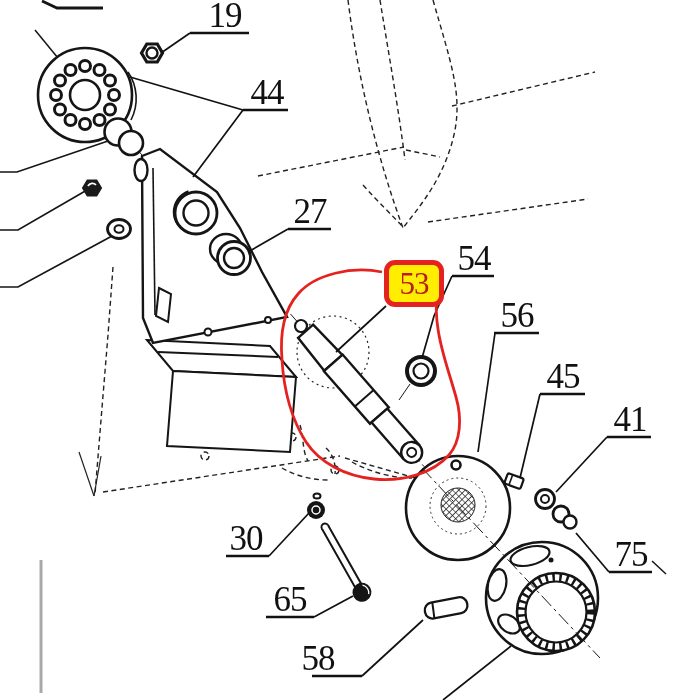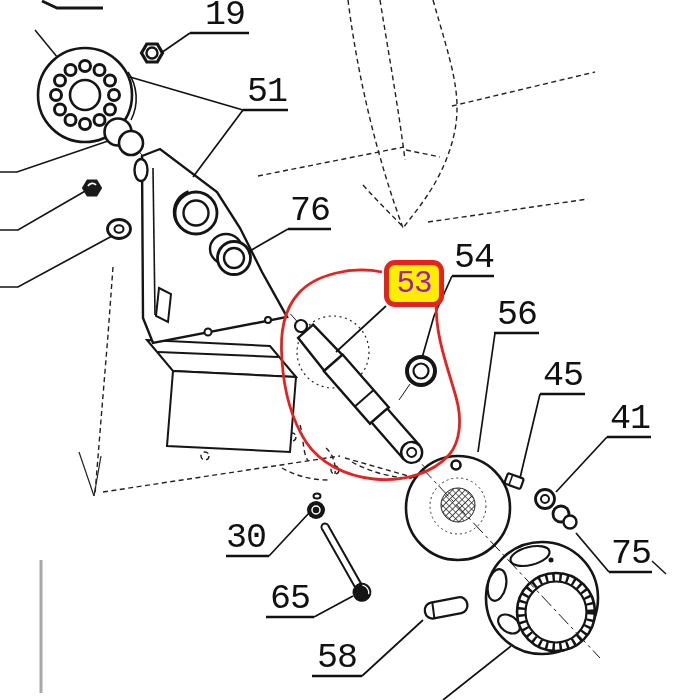--- a/index.html
+++ b/index.html
@@ -1,23 +1,23 @@
 <!DOCTYPE html>
 <html><head>
 <meta charset="utf-8">
 <style>
   html,body{margin:0;padding:0;background:#fff;}
   #stage{position:relative;width:700px;height:700px;background:#ffffff;overflow:hidden;
-         font-family:Liberation Mono, monospace;}
+         font-family:Liberation Serif, serif;}
   #drawing{position:absolute;left:0;top:0;}
   .plabel{position:absolute;transform:translate(-50%,-50%);font-size:35px;line-height:1;
           color:#111;letter-spacing:-1px;white-space:nowrap;cursor:pointer;}
   .plabel-box{position:absolute;width:50px;height:37px;background:#ffee00;border:5px solid #e42320;
           border-radius:11px;display:flex;align-items:center;justify-content:center;
-          font-size:31px;color:#a21caf;letter-spacing:-1px;cursor:pointer;}
+          font-size:31px;color:#b91c1c;letter-spacing:-1px;cursor:pointer;}
 </style>
 </head>
 <body>
 
 <div id="stage">
 
 <svg id="drawing" width="700" height="700" viewBox="0 0 700 700">
   <defs>
     <pattern id="knurl1" width="4.5" height="4.5" patternUnits="userSpaceOnUse" patternTransform="rotate(45)">
       <line x1="0" y1="0" x2="0" y2="4.5" stroke="#222" stroke-width="1.6"></line>
@@ -240,27 +240,27 @@
 
   <path d="M382,272 C352,266 315,274 298,294 C282,312 280,336 282,360
            C284,392 292,420 306,442 C320,463 345,476 374,479
            C404,482 433,473 449,455 C461,441 462,418 456,397
            C449,372 441,351 438,329 C436,316 436,302 437,293" fill="none" stroke="#e42320" stroke-width="2.8"></path>
 
   <line x1="41" y1="560" x2="41" y2="693" stroke="#a9a9a9" stroke-width="3"></line>
 </svg>
 
 <div class="plabel" style="left:225px;top:15px">19</div>
-<div class="plabel" style="left:267px;top:92px">51</div>
-<div class="plabel" style="left:310px;top:211px">76</div>
+<div class="plabel" style="left:267px;top:92px">44</div>
+<div class="plabel" style="left:310px;top:211px">27</div>
 <div class="plabel-box" style="left:384px;top:260px">
   <span>53</span>
 </div>
 <div class="plabel" style="left:474px;top:258px">54</div>
 <div class="plabel" style="left:517px;top:315px">56</div>
 <div class="plabel" style="left:563px;top:376px">45</div>
 <div class="plabel" style="left:630px;top:419px">41</div>
 <div class="plabel" style="left:631px;top:554px">75</div>
 <div class="plabel" style="left:246px;top:538px">30</div>
 <div class="plabel" style="left:290px;top:599px">65</div>
-<div class="plabel" style="left:337px;top:658px">58</div>
+<div class="plabel" style="left:318px;top:658px">58</div>
 
 </div>
 
 </body></html>

